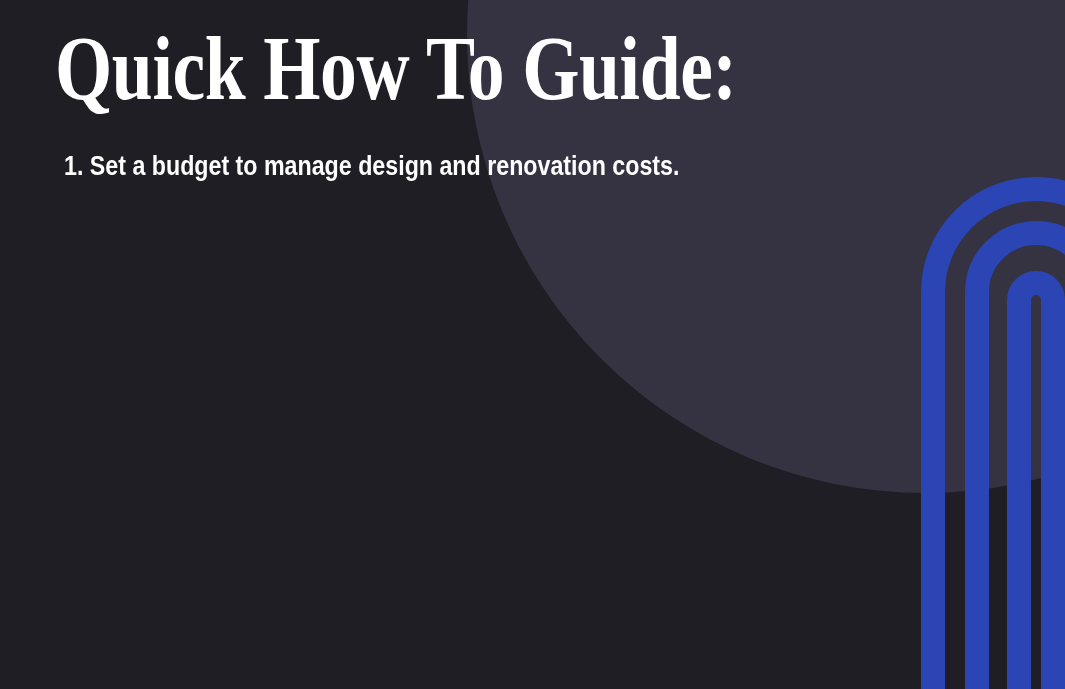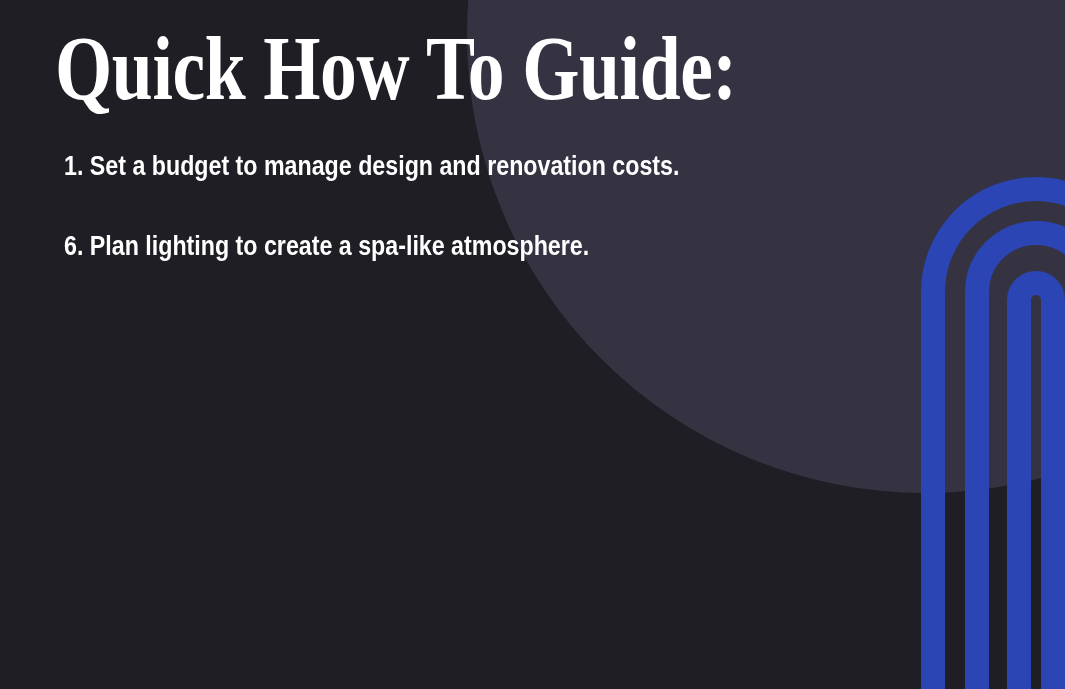--- a/index.html
+++ b/index.html
@@ -91,19 +91,16 @@
   </svg>
 
   <div class="content">
 
     <h1 class="title">Quick How To Guide:</h1>
 
     <ol class="steps">
       <li class="step">
         <span class="step-inner">1. Set a budget to manage design and renovation costs.</span>
       </li>
-      <li class="step">
-        <span class="step-inner">6. Plan lighting to create a spa-like atmosphere.</span>
-      </li>
     </ol>
 
   </div>
 </div>
 
 </body></html>

